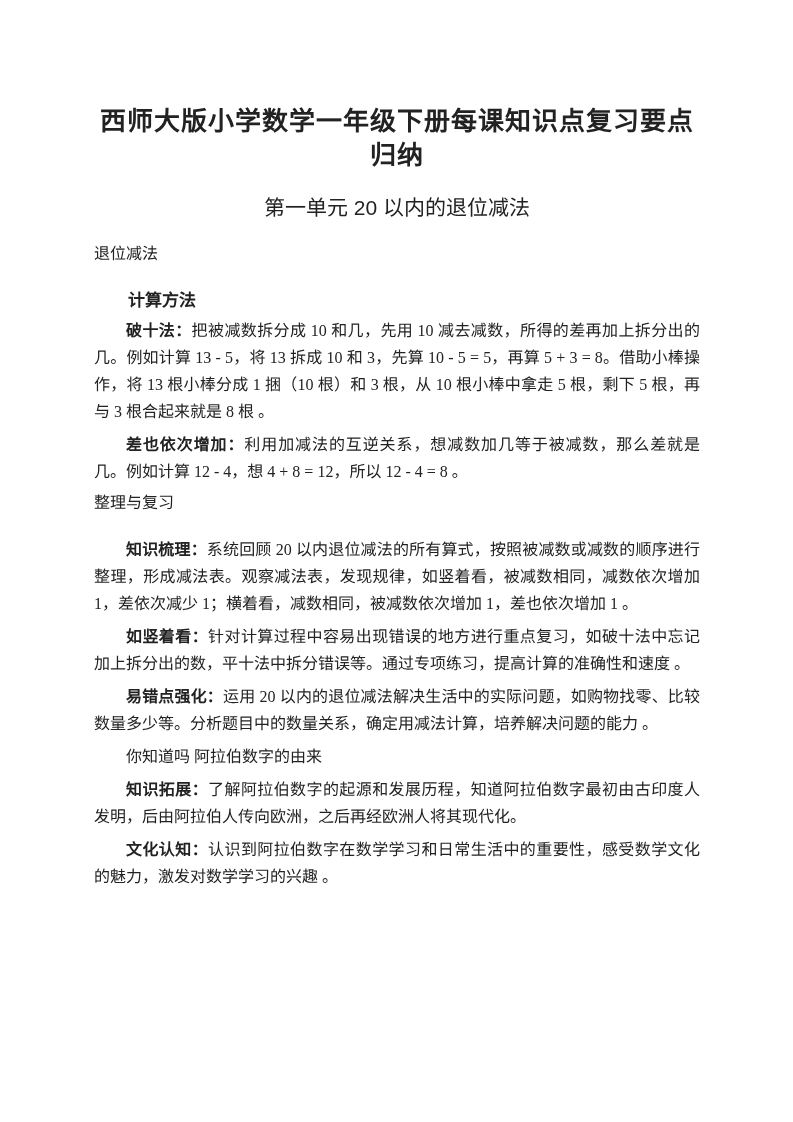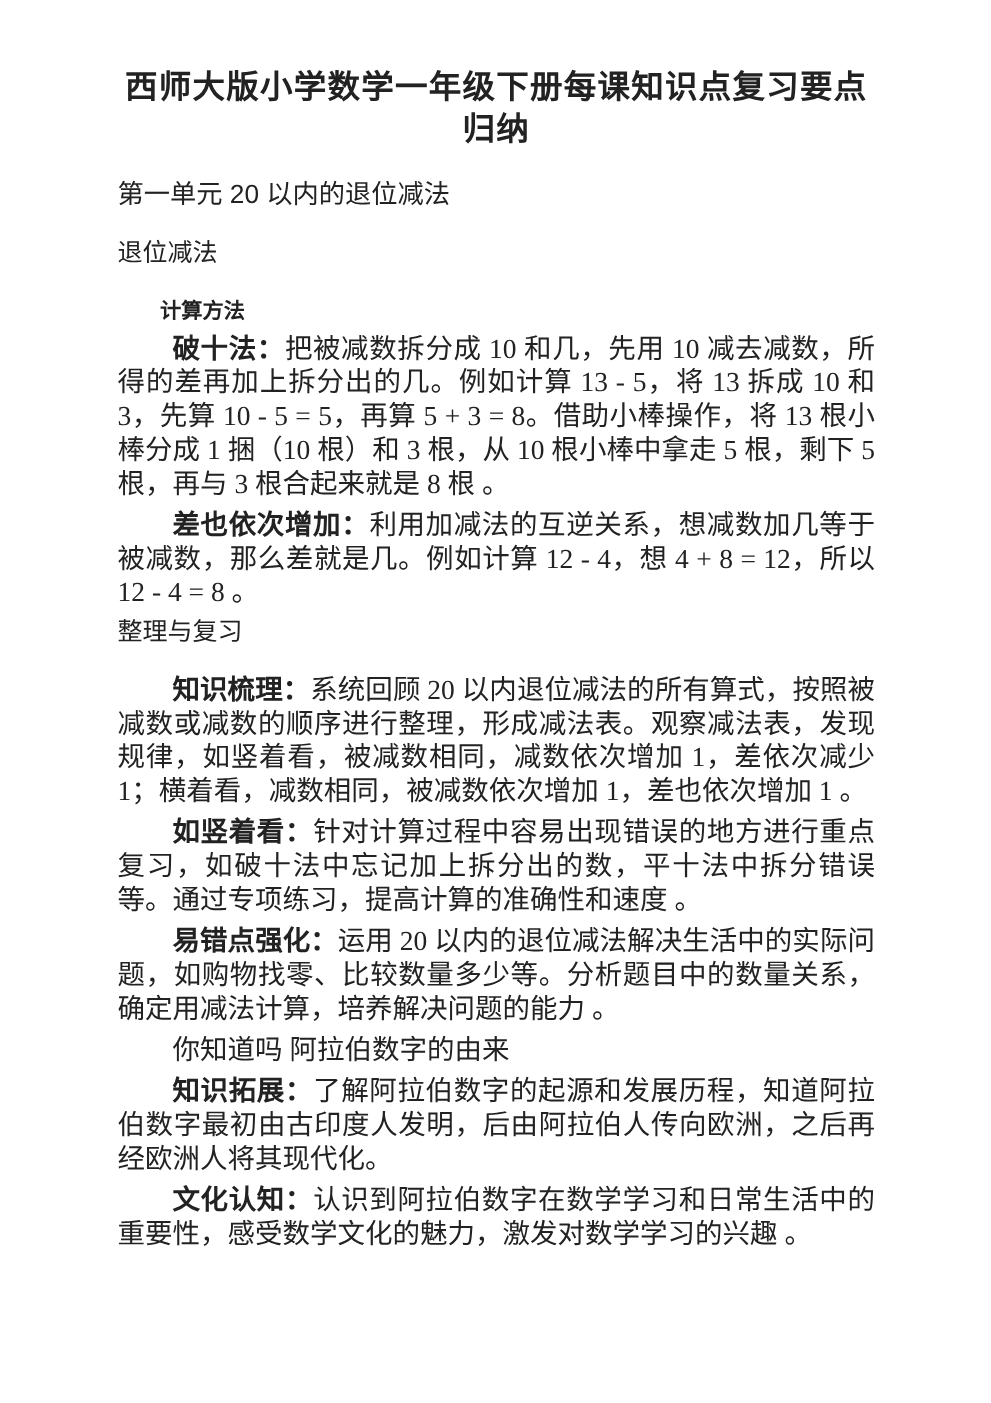--- a/index.html
+++ b/index.html
@@ -11,55 +11,56 @@
     width: 793px;
     height: 1122px;
     overflow: hidden;
     color: #222222;
     font-family: "Liberation Serif", "DejaVu Serif", serif;
   }
   .page {
     box-sizing: border-box;
     width: 793px;
     height: 1122px;
-    padding: 52px 93px 0 94px;
+    padding: 104px 93px 0 94px;
     background: #ffffff;
   }
   .doc-title {
     font-family: "Liberation Sans", "DejaVu Sans", sans-serif;
     font-size: 26px;
     font-weight: bold;
     line-height: 34px;
     text-align: center;
     margin: 0 0 22px 0;
     letter-spacing: 1px;
   }
   .unit-heading {
     font-family: "Liberation Sans", "DejaVu Sans", sans-serif;
     font-size: 21px;
     font-weight: normal;
     line-height: 27px;
     margin: 0 0 21px 0;
+    text-align: center;
   }
   .section-heading {
-    font-family: Liberation Sans, sans-serif;
-    font-size: 20px;
+    font-family: Liberation Mono, monospace;
+    font-size: 16px;
     font-weight: normal;
     line-height: 27px;
     margin: 2px 0 18px 0;
   }
   .sub-heading {
     font-size: 17px;
     font-weight: bold;
     line-height: 27px;
     margin: 0 0 3px 0;
     text-indent: 2em;
   }
   .body-para {
-    font-size: 22px;
+    font-size: 16px;
     line-height: 27px;
     margin: 0 0 6px 0;
     text-indent: 2em;
     text-align: justify;
   }
   .para-label {
     font-weight: bold;
   }
 </style>
 </head>

